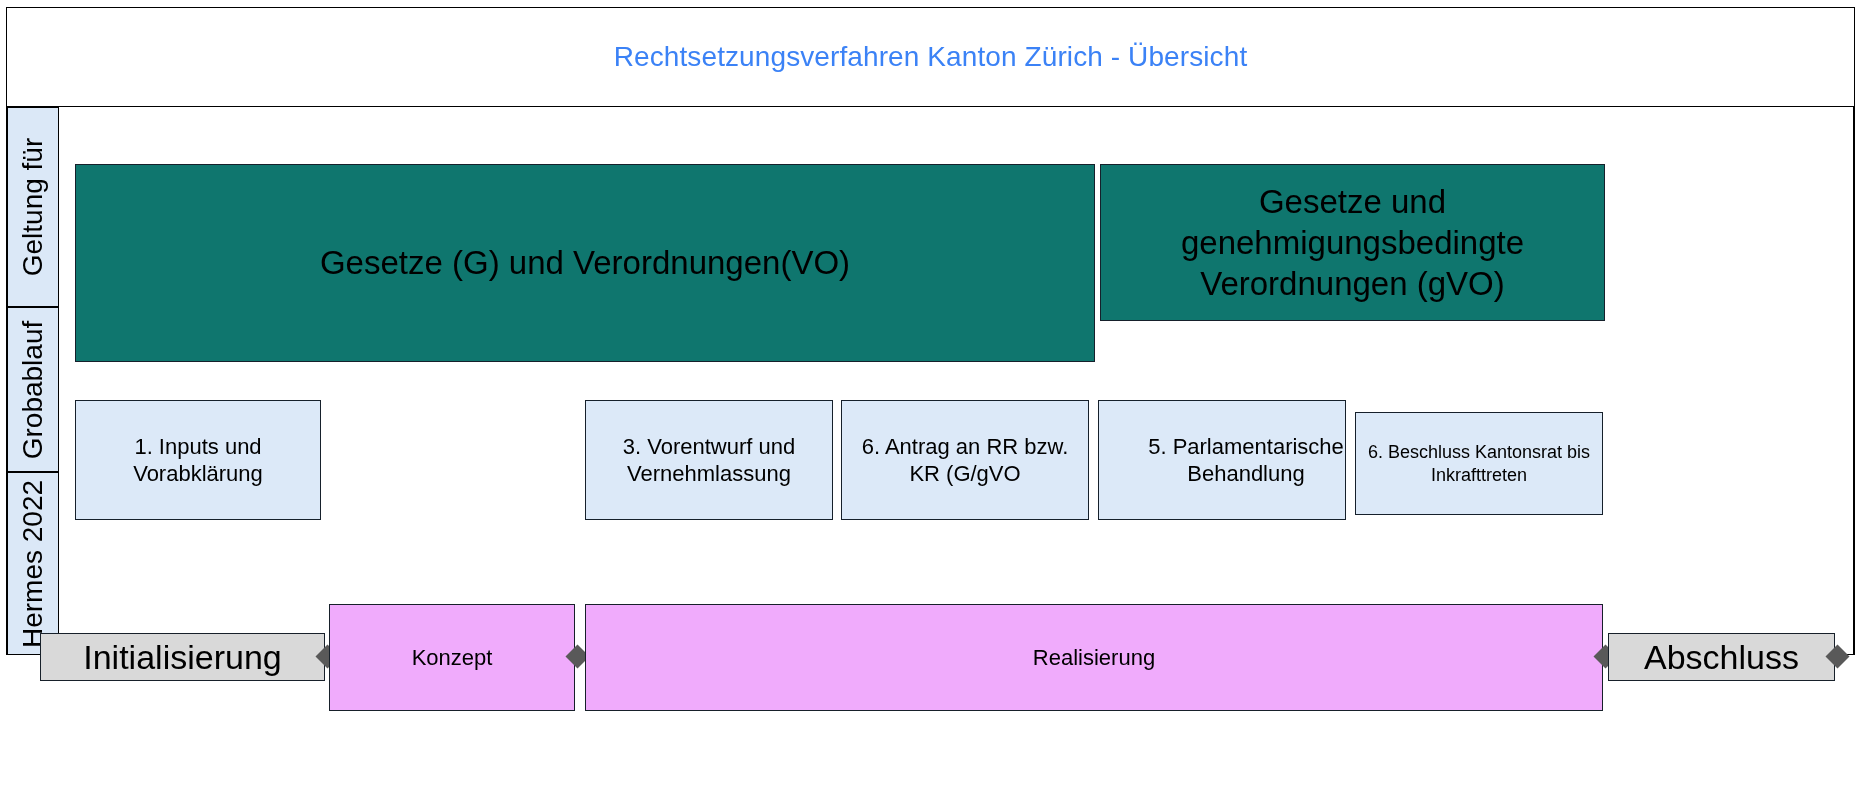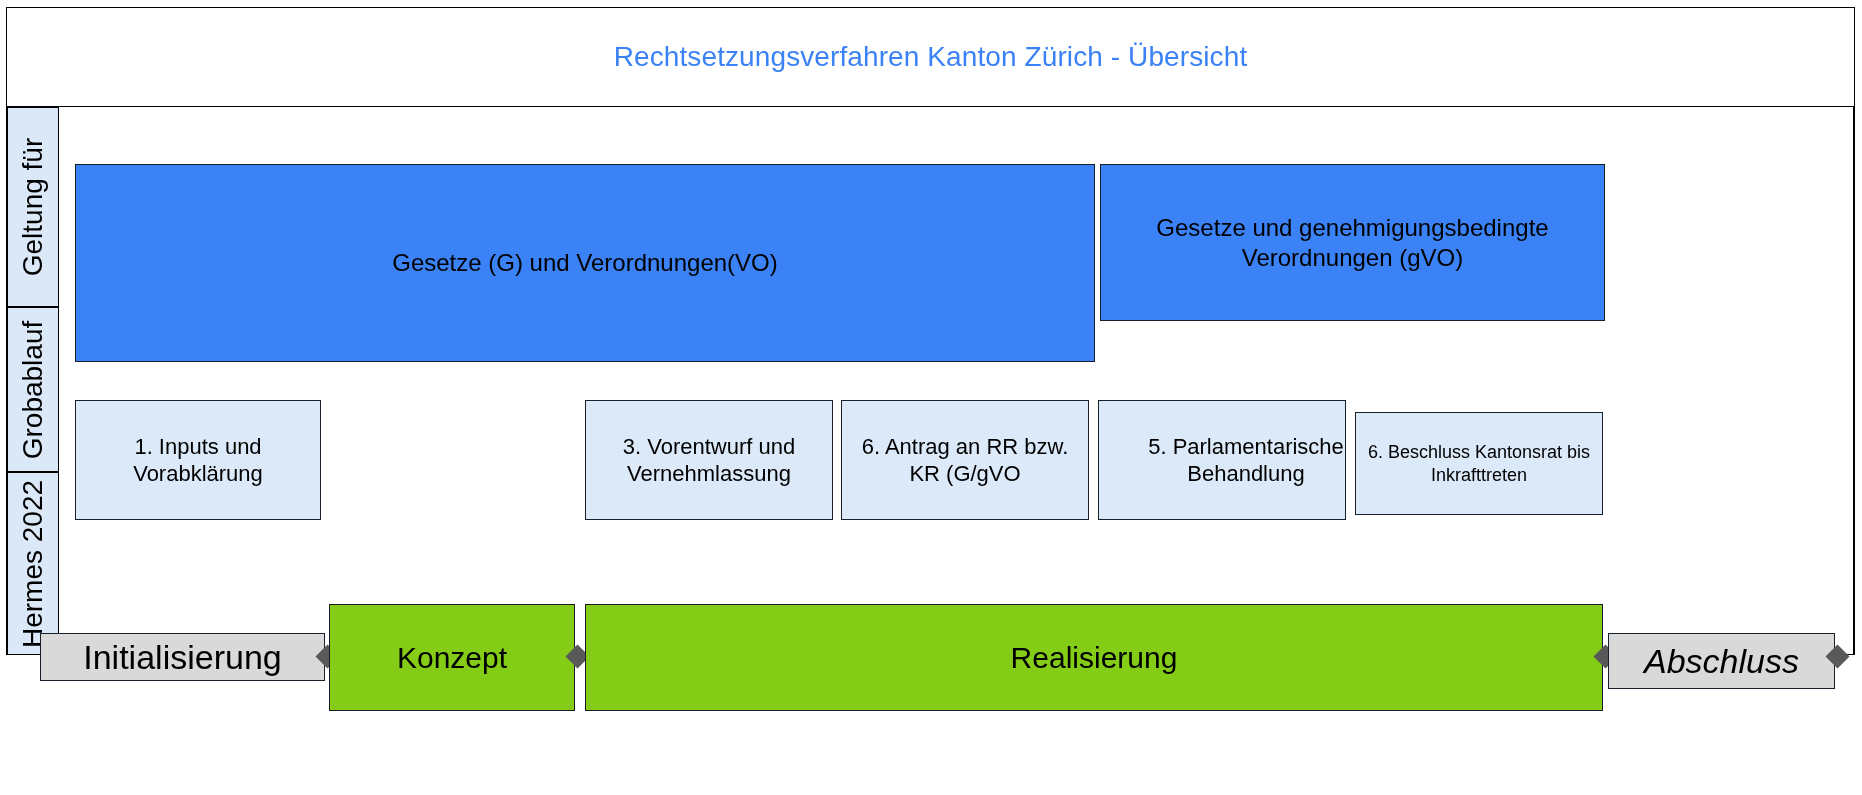--- a/index.html
+++ b/index.html
@@ -75,40 +75,40 @@
     position: absolute;
     box-sizing: border-box;
     display: flex;
     align-items: center;
     justify-content: center;
     text-align: center;
     color: #000000;
     line-height: 1.25;
   }
   .box.scope {
-    background: #3b82f6;
+    background: #0f766e;
     border: 1.3px solid #16202b;
-    font-size: 24px;
+    font-size: 33px;
   }
   .box.step {
     background: #dce9f8;
     border: 1.3px solid #16202b;
     font-size: 22px;
   }
   .box.step.small { font-size: 18px; }
 
   .box.phase-gray {
     background: #d9d9d9;
     border: 1.3px solid #17202a;
     font-size: 34px;
   }
   .box.phase-blue {
-    background: #84cc16;
+    background: #f0abfc;
     border: 1.3px solid #17202a;
-    font-size: 30px;
+    font-size: 22px;
   }
 
   
   .milestone {
     position: absolute;
     width: 17px;
     height: 17px;
     background: #595959;
     transform: rotate(45deg);
   }
@@ -186,19 +186,19 @@
   </div>
 
   <div class="milestone" style="left:569px; top:648px;"></div>
 
   <div class="box phase-blue" style="left:585px; top:604px; width:1018px; height:107px;">
     <span>Realisierung</span>
   </div>
 
   <div class="milestone" style="left:1597px; top:648px;"></div>
 
-  <div class="box phase-gray" style="left:1608px; top:633px; width:227px; height:56px;font-style:italic;">
+  <div class="box phase-gray" style="left:1608px; top:633px; width:227px; height:48px;">
     <span>Abschluss</span>
   </div>
 
   <div class="milestone" style="left:1829px; top:648px;"></div>
 
 </div>
 
 </body></html>

